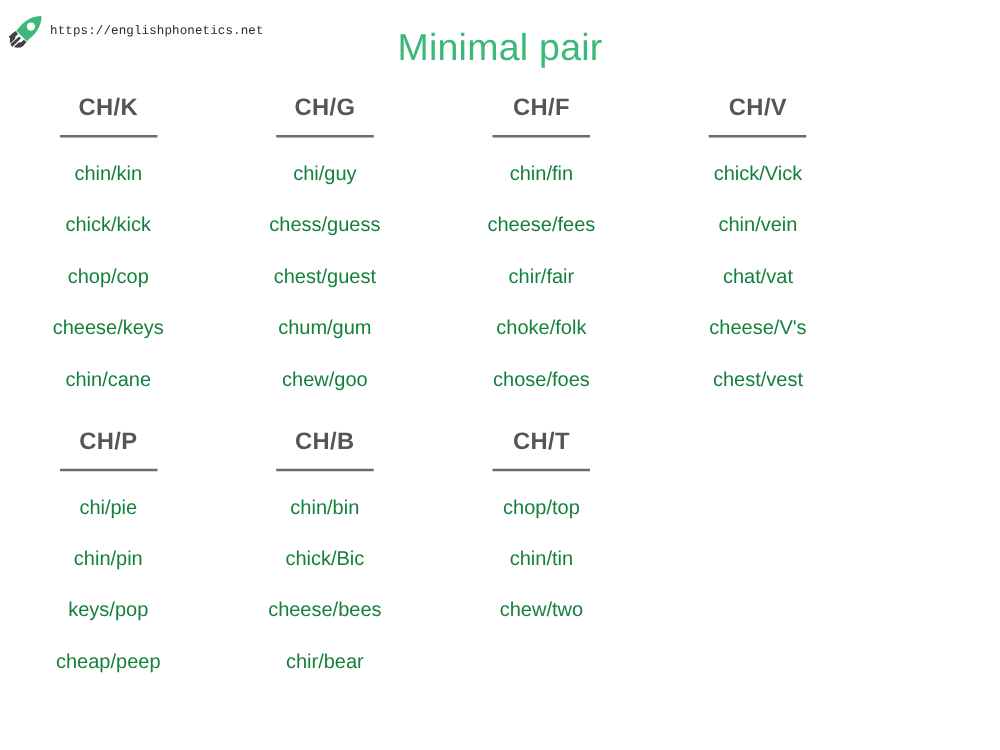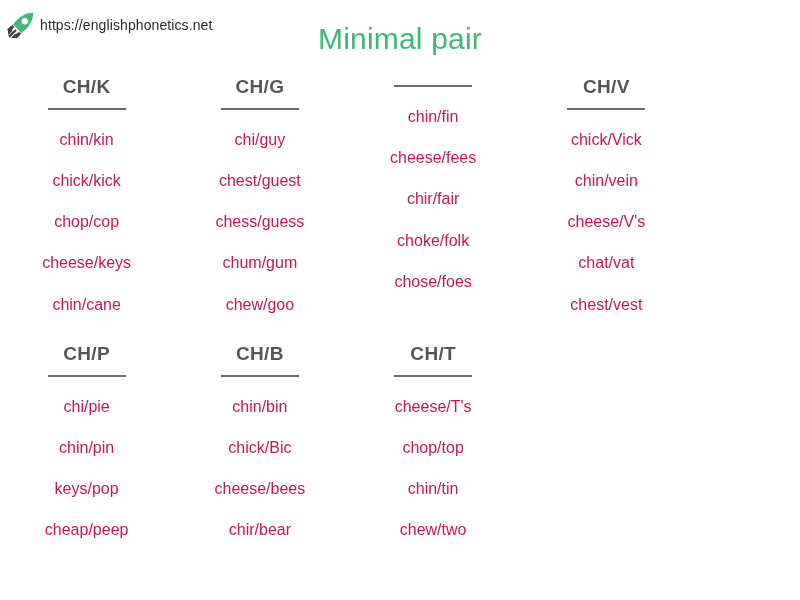--- a/index.html
+++ b/index.html
@@ -29,22 +29,22 @@
     align-items: center;
     gap: 4px;
   }
   .brand-logo {
     width: 30px;
     height: 30px;
     display: block;
     flex: none;
   }
   .brand-url {
-    font-family: Liberation Sans, sans-serif;
-    font-size: 14px;
+    font-family: Liberation Mono, monospace;
+    font-size: 10px;
     color: #2b2b2b;
     letter-spacing: 0.1px;
     white-space: nowrap;
   }
   .page-title {
     position: absolute;
     left: 0;
     right: 0;
     top: 22px;
     text-align: center;
@@ -91,21 +91,21 @@
   }
 
   .pair-list {
     list-style: none;
     margin: 0;
     padding: 0;
   }
   .pair-item {
     font-family: "Liberation Sans", sans-serif;
     font-size: 16px;
-    color: #be185d;
+    color: #15803d;
     line-height: 1.2;
     margin-top: 22px;
     white-space: nowrap;
   }
   .pair-item:first-child {
     margin-top: 20px;
   }
 </style>
 </head>
 <body>
@@ -148,46 +148,47 @@
       <li class="pair-item">cheese/keys</li>
       <li class="pair-item">chin/cane</li>
     </ul>
   </div>
 
   <div class="pair-col">
     <div class="col-header">CH/G</div>
     <div class="col-rule"></div>
     <ul class="pair-list">
       <li class="pair-item">chi/guy</li>
+      <li class="pair-item">chess/guess</li>
       <li class="pair-item">chest/guest</li>
-      <li class="pair-item">chess/guess</li>
       <li class="pair-item">chum/gum</li>
       <li class="pair-item">chew/goo</li>
     </ul>
   </div>
 
   <div class="pair-col">
+    <div class="col-header">CH/F</div>
     <div class="col-rule"></div>
     <ul class="pair-list">
       <li class="pair-item">chin/fin</li>
       <li class="pair-item">cheese/fees</li>
       <li class="pair-item">chir/fair</li>
       <li class="pair-item">choke/folk</li>
       <li class="pair-item">chose/foes</li>
     </ul>
   </div>
 
   <div class="pair-col">
     <div class="col-header">CH/V</div>
     <div class="col-rule"></div>
     <ul class="pair-list">
       <li class="pair-item">chick/Vick</li>
       <li class="pair-item">chin/vein</li>
+      <li class="pair-item">chat/vat</li>
       <li class="pair-item">cheese/V's</li>
-      <li class="pair-item">chat/vat</li>
       <li class="pair-item">chest/vest</li>
     </ul>
   </div>
 
 </div>
 
 <div class="grid-block block-bottom">
 
   <div class="pair-col">
     <div class="col-header">CH/P</div>
@@ -208,21 +209,20 @@
       <li class="pair-item">chick/Bic</li>
       <li class="pair-item">cheese/bees</li>
       <li class="pair-item">chir/bear</li>
     </ul>
   </div>
 
   <div class="pair-col">
     <div class="col-header">CH/T</div>
     <div class="col-rule"></div>
     <ul class="pair-list">
-      <li class="pair-item">cheese/T's</li>
       <li class="pair-item">chop/top</li>
       <li class="pair-item">chin/tin</li>
       <li class="pair-item">chew/two</li>
     </ul>
   </div>
 
 
 </div>
 
 </body></html>

